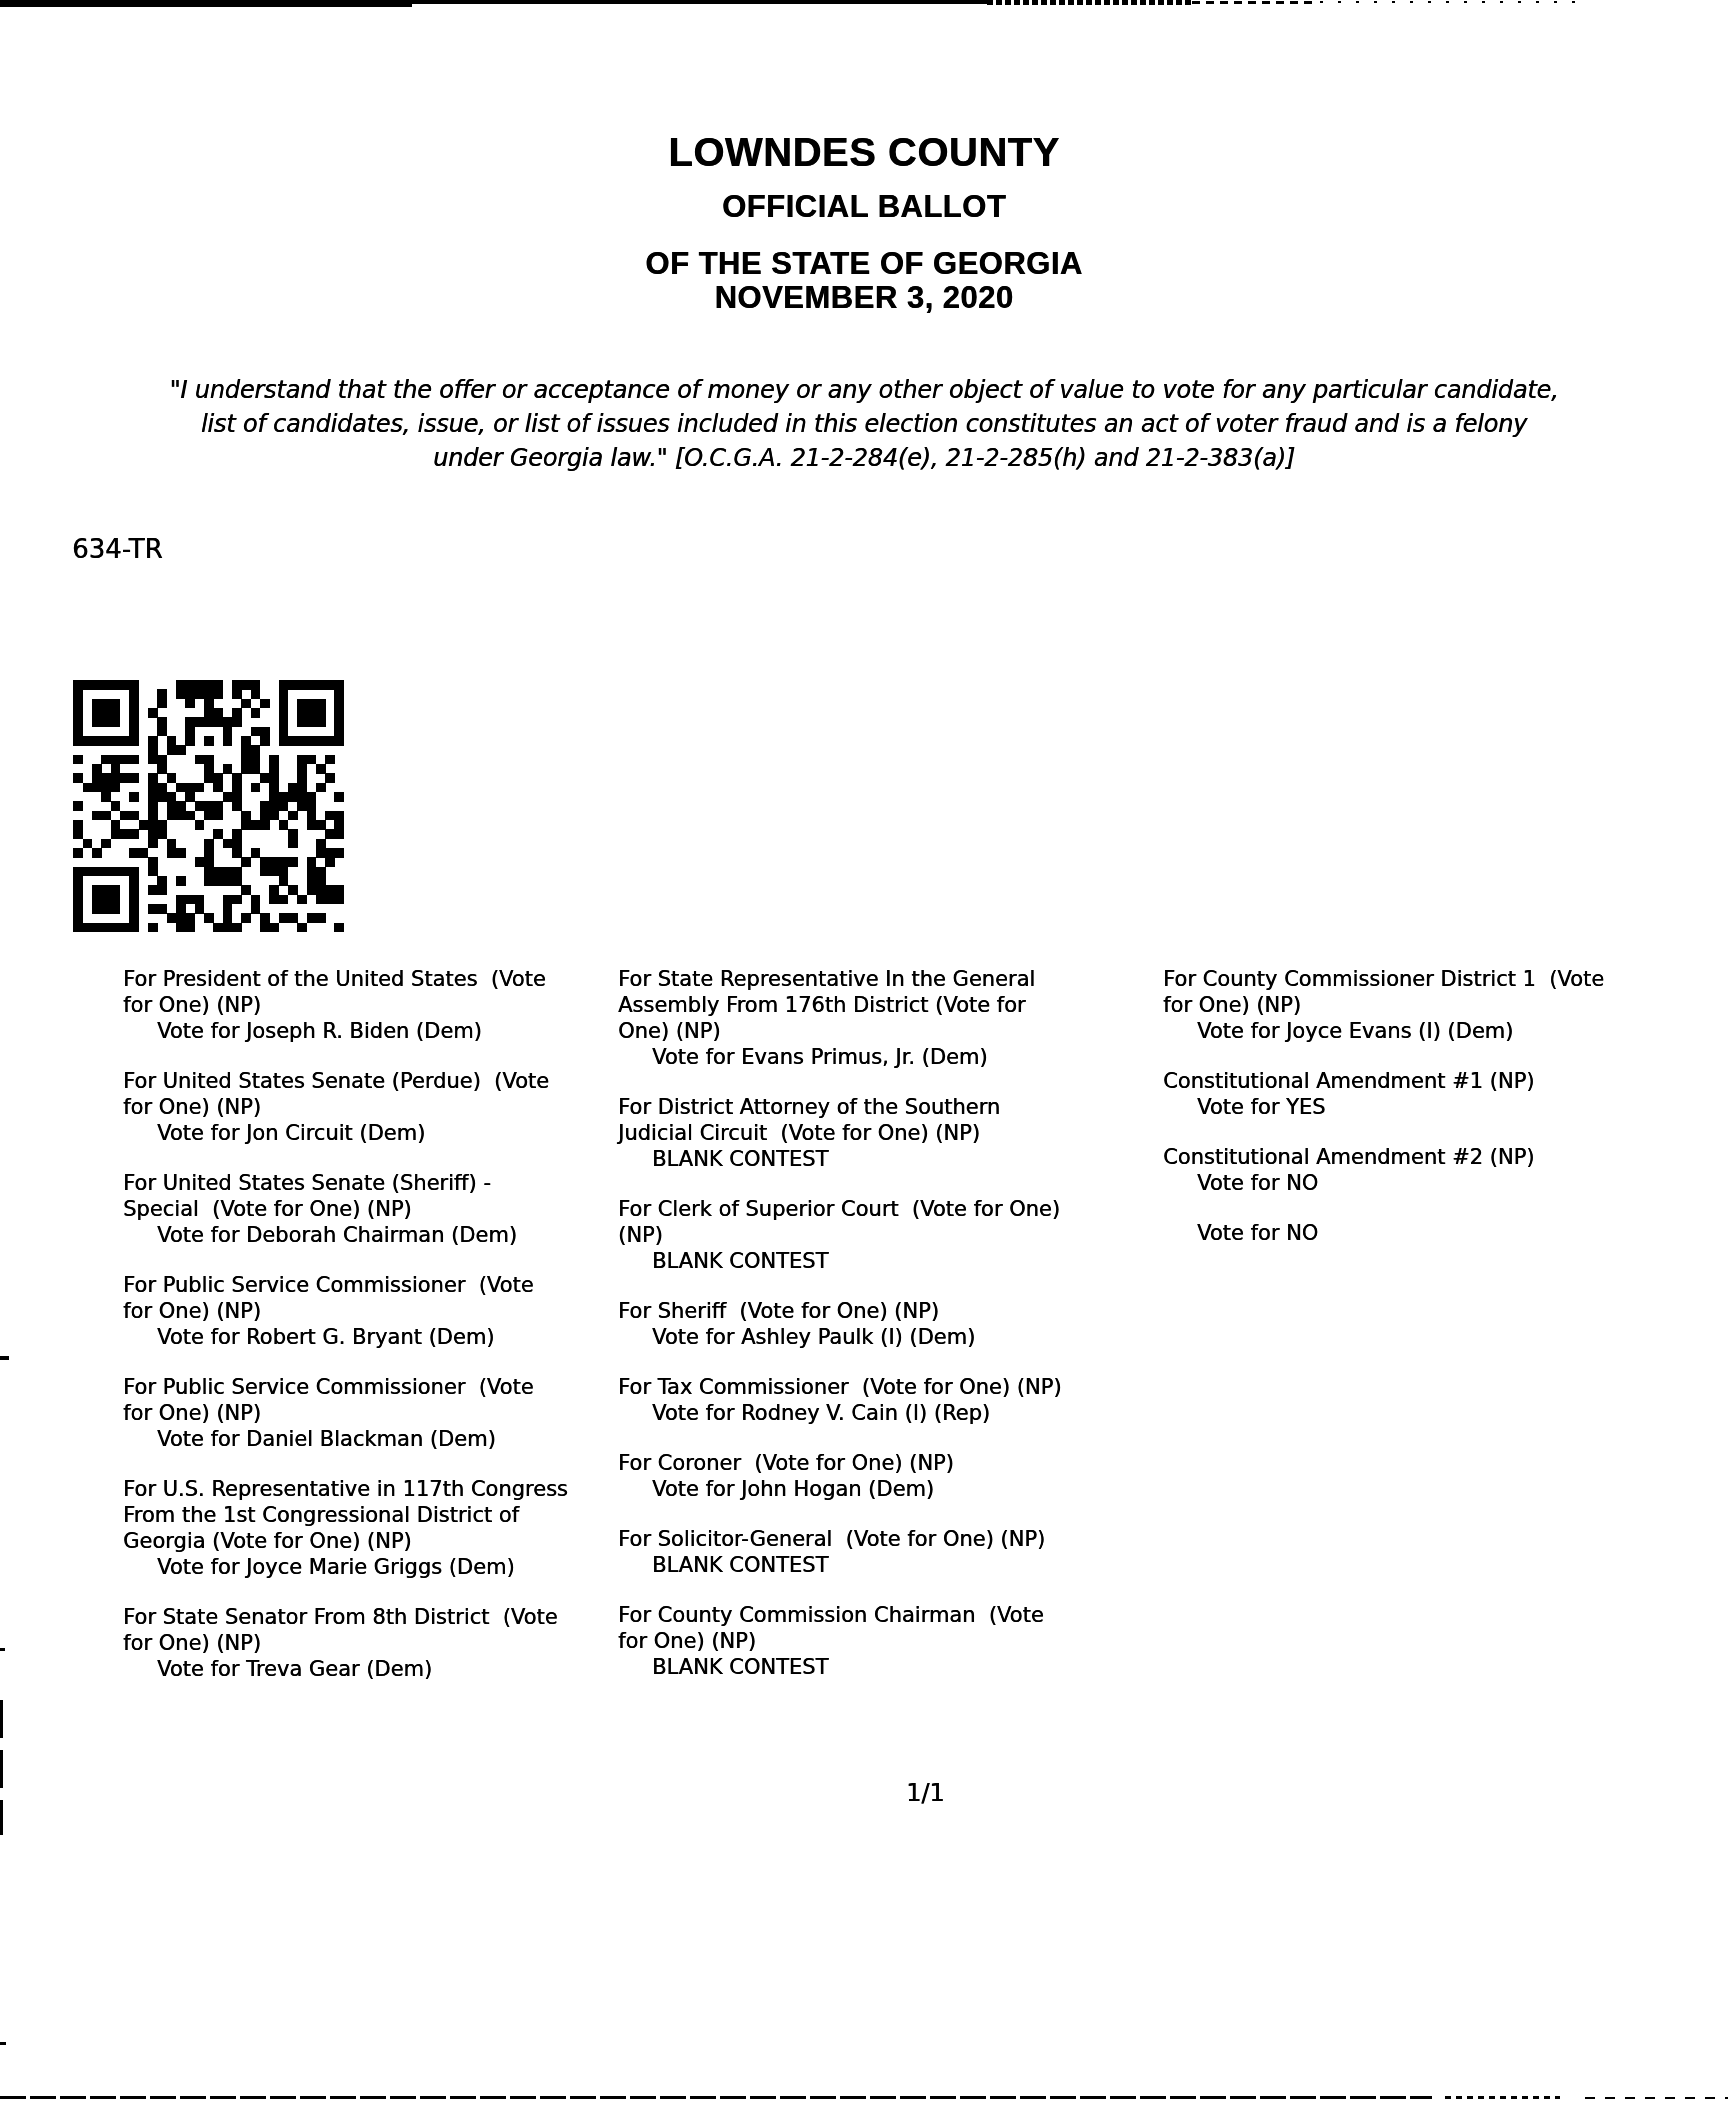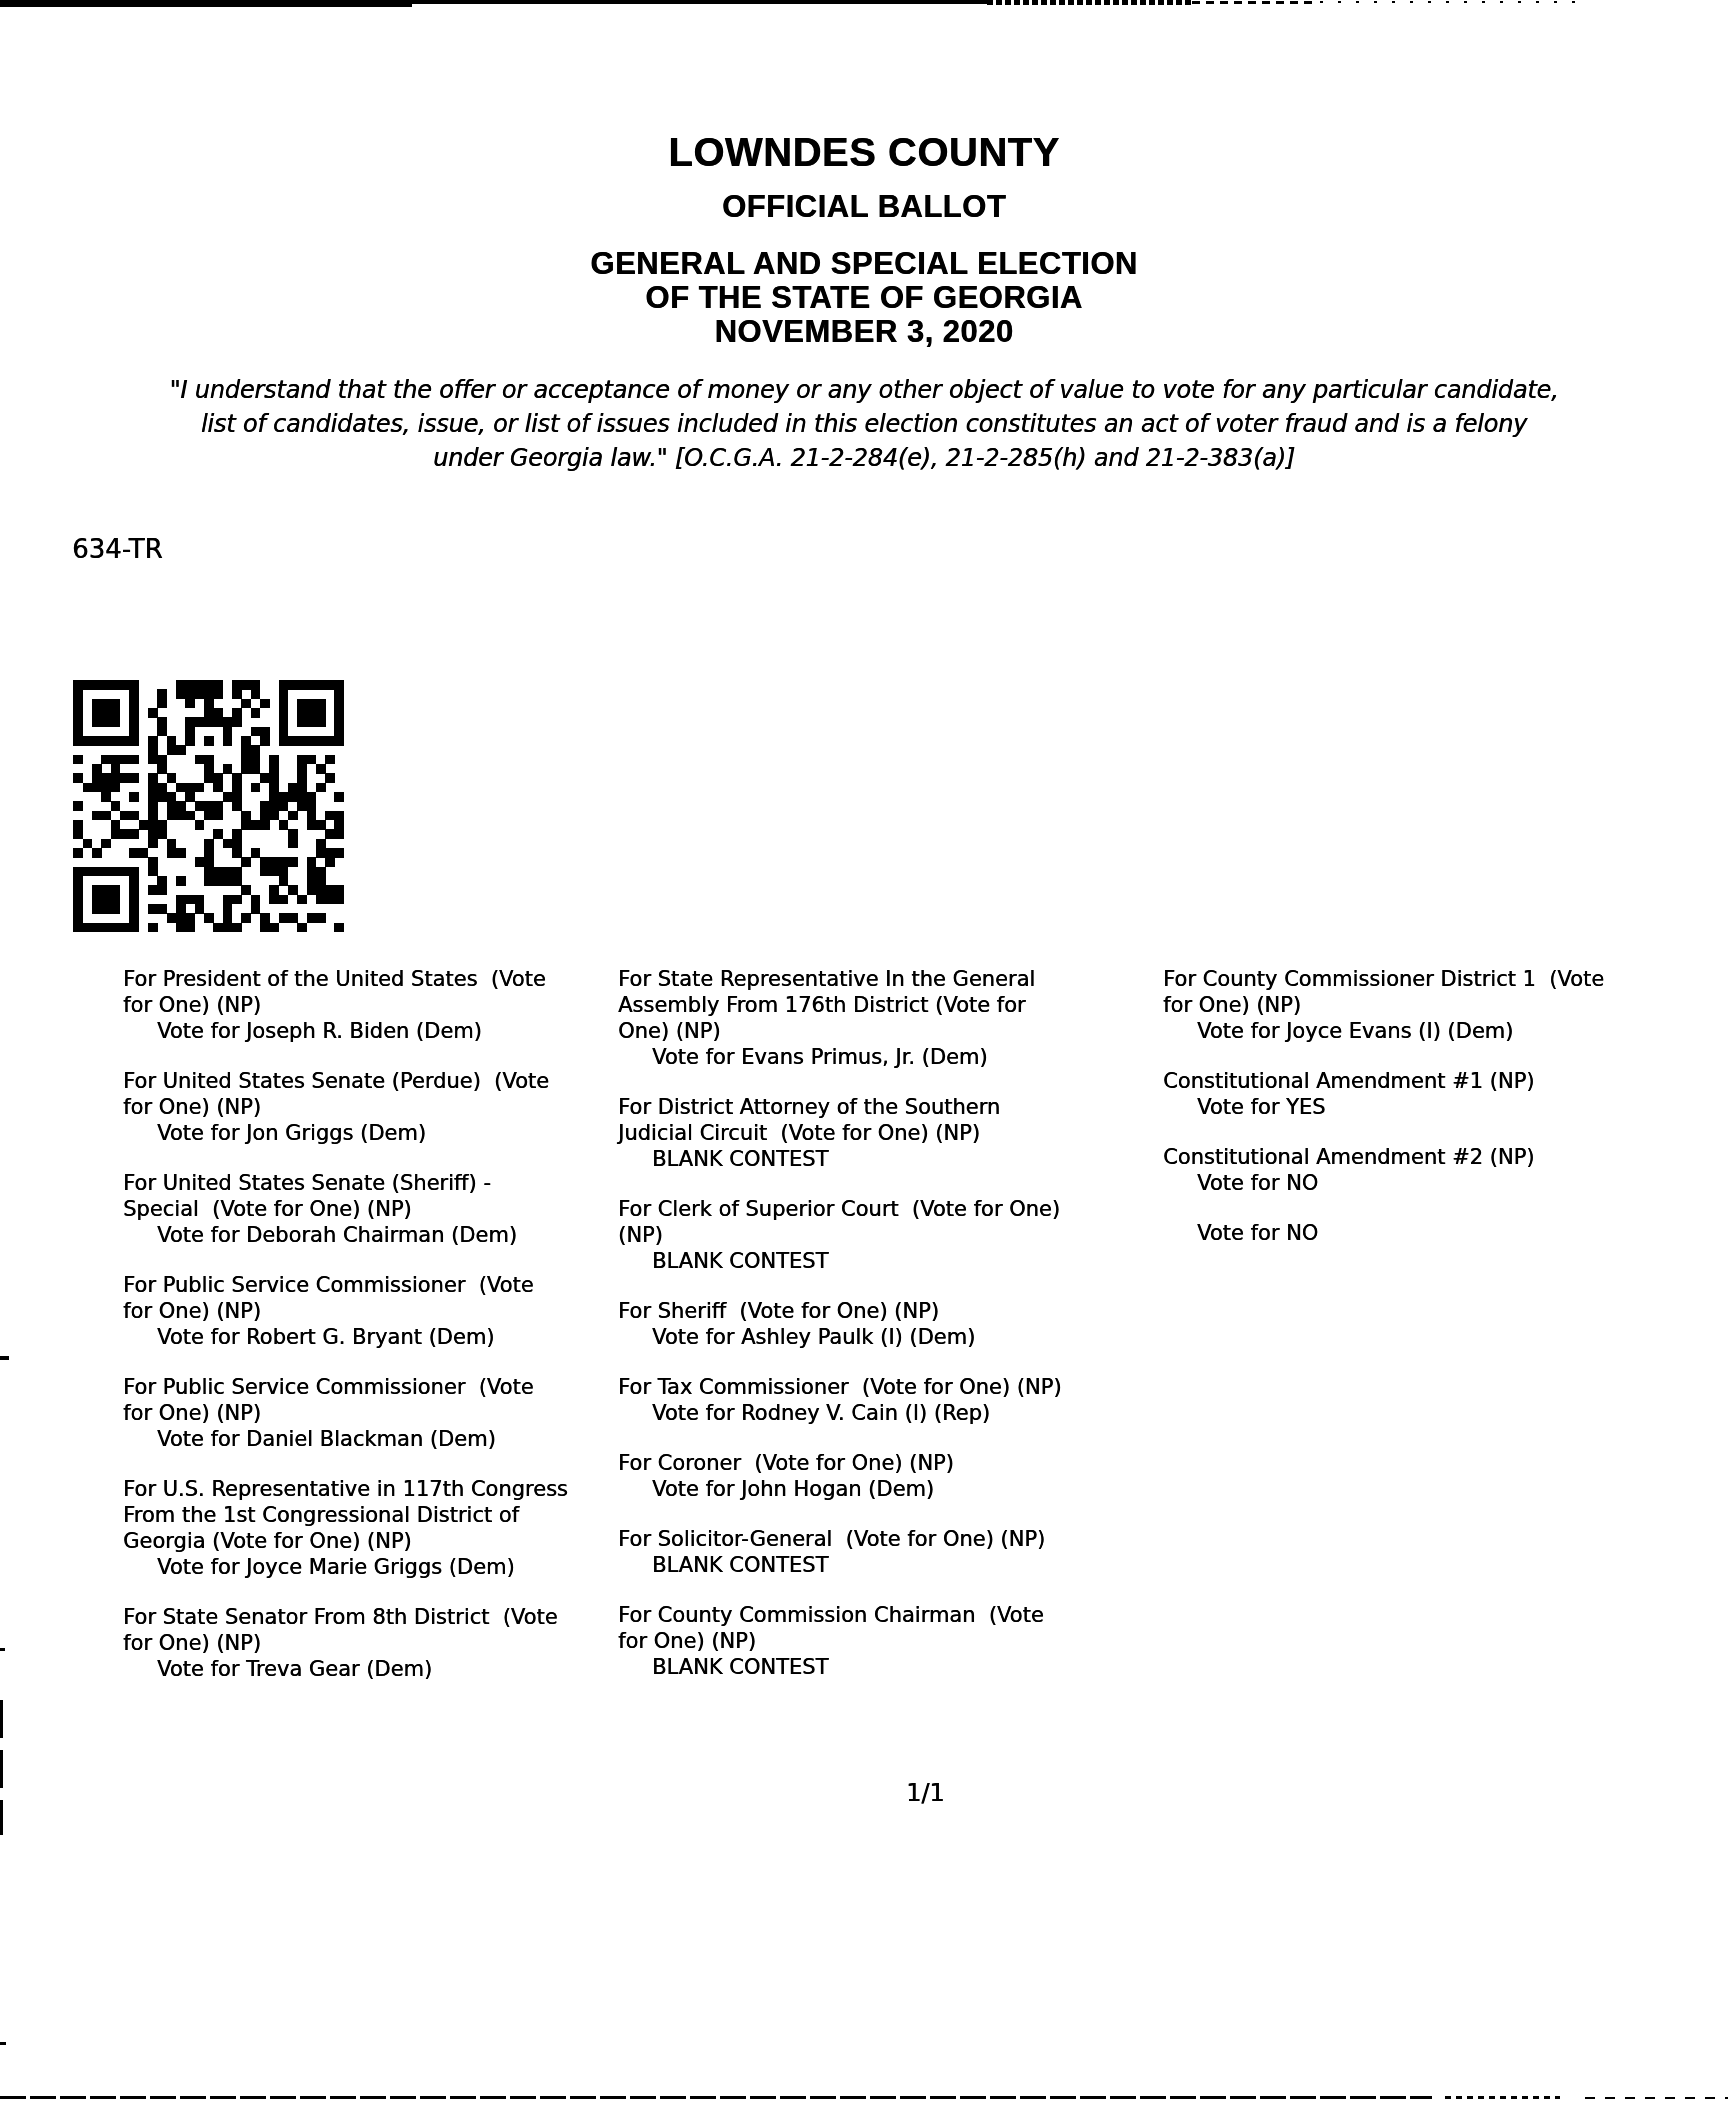--- a/index.html
+++ b/index.html
@@ -81,21 +81,20 @@
 
   <div class="artifact" style="left:0;top:0;width:412px;height:7px;"></div>
   <div class="artifact" style="left:412px;top:0;width:575px;height:4px;"></div>
   <div class="artifact dash-h-1" style="left:987px;top:0;width:205px;height:5px;"></div>
   <div class="artifact dash-h-2" style="left:1192px;top:1px;width:120px;height:3px;"></div>
   <div class="artifact dash-h-3" style="left:1320px;top:1px;width:260px;height:2px;"></div>
 
   <div class="hdr" id="county-title">LOWNDES COUNTY</div>
   <div class="hdr" id="ballot-title">OFFICIAL BALLOT</div>
   <div class="hdr" id="election-title">
-    <div>GENERAL AND SPECIAL ELECTION</div>
     <div>OF THE STATE OF GEORGIA</div>
     <div>NOVEMBER 3, 2020</div>
   </div>
 
   <div id="fraud-notice">
     <div>"I understand that the offer or acceptance of money or any other object of value to vote for any particular candidate,</div>
     <div>list of candidates, issue, or list of issues included in this election constitutes an act of voter fraud and is a felony</div>
     <div>under Georgia law." [O.C.G.A. 21-2-284(e), 21-2-285(h) and 21-2-383(a)]</div>
   </div>
 
@@ -479,21 +478,21 @@
 
   <div class="col" id="col1">
       <div class="contest">
         <div class="line">For President of the United States  (Vote</div>
         <div class="line">for One) (NP)</div>
         <div class="line choice">Vote for Joseph R. Biden (Dem)</div>
       </div>
       <div class="contest">
         <div class="line">For United States Senate (Perdue)  (Vote</div>
         <div class="line">for One) (NP)</div>
-        <div class="line choice">Vote for Jon Griggs (Dem)</div>
+        <div class="line choice">Vote for Jon Circuit (Dem)</div>
       </div>
       <div class="contest">
         <div class="line">For United States Senate (Sheriff) -</div>
         <div class="line">Special  (Vote for One) (NP)</div>
         <div class="line choice">Vote for Deborah Chairman (Dem)</div>
       </div>
       <div class="contest">
         <div class="line">For Public Service Commissioner  (Vote</div>
         <div class="line">for One) (NP)</div>
         <div class="line choice">Vote for Robert G. Bryant (Dem)</div>

